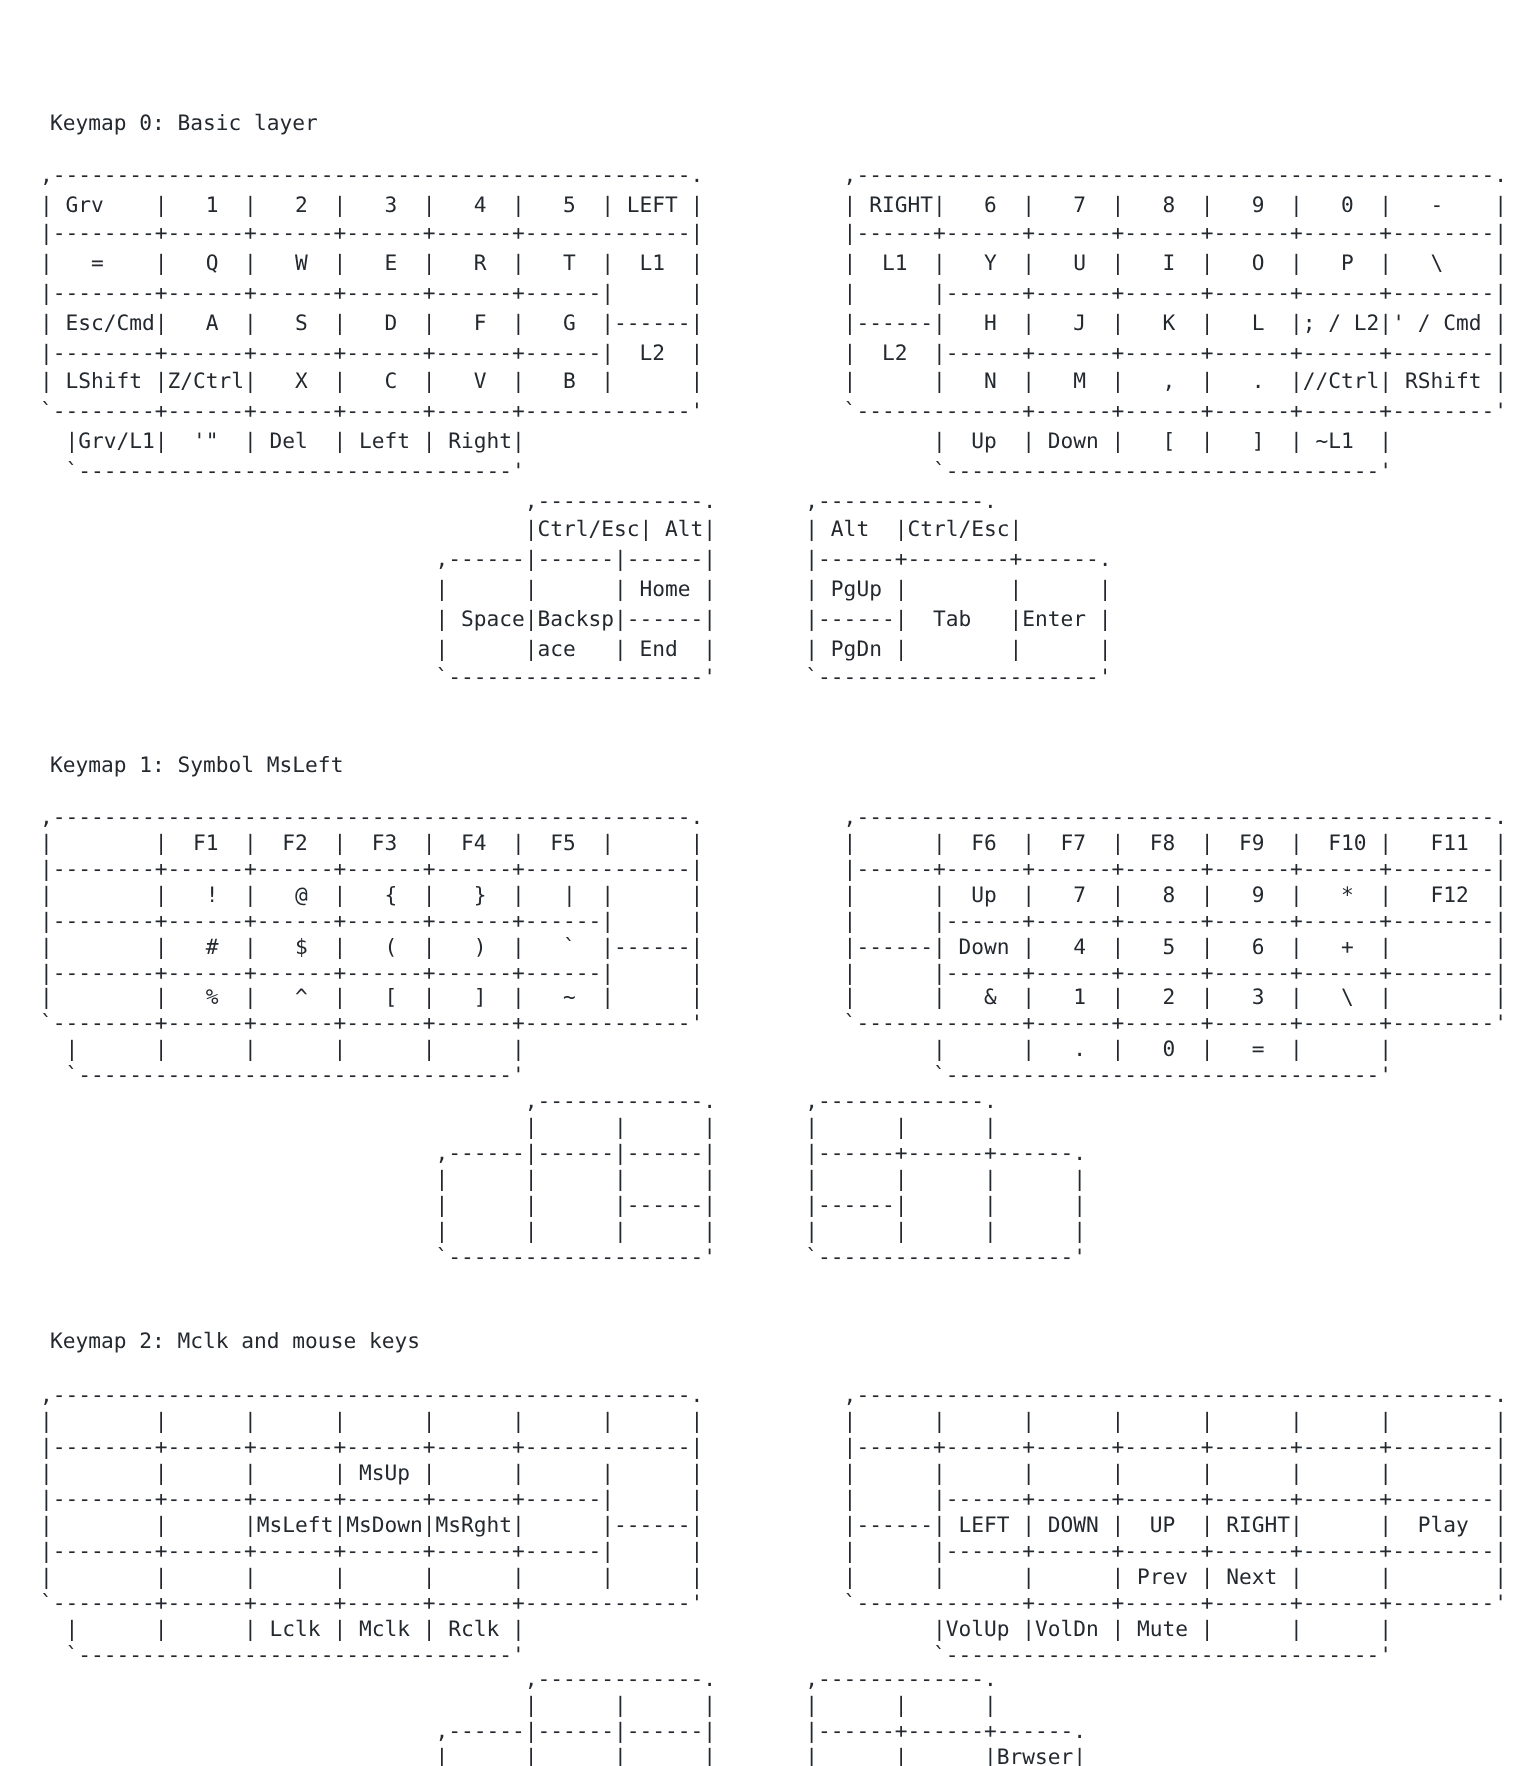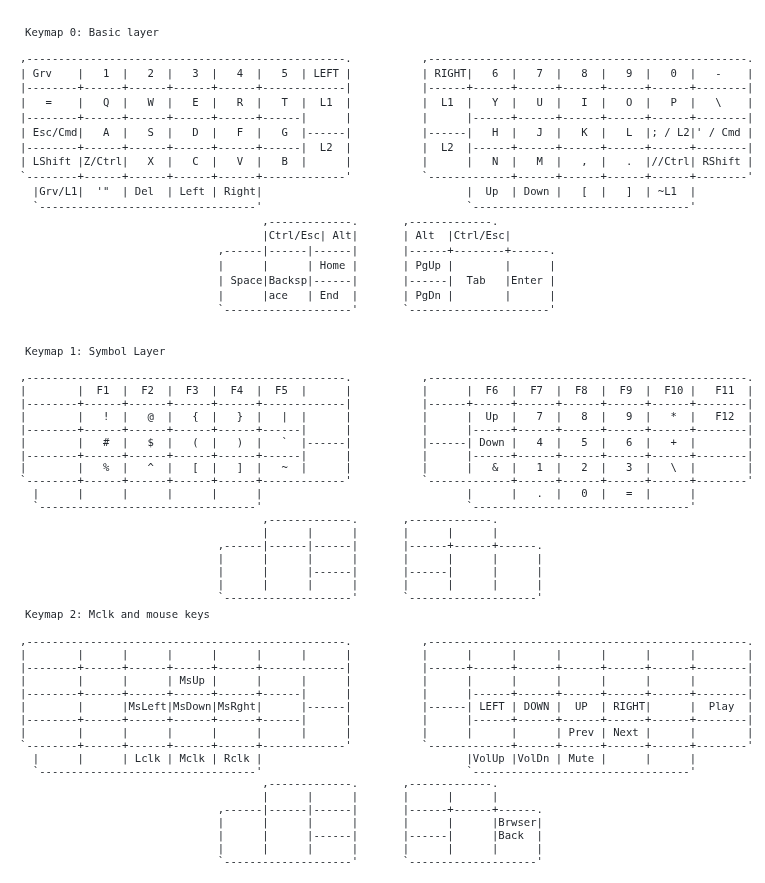--- a/index.html
+++ b/index.html
@@ -18,20 +18,21 @@
     color: #24292f;
   }
   pre {
     margin: 0;
     font-family: inherit;
     white-space: pre;
   }
   .km-title {
     font-size: 10.6px;
     padding-left: 5px;
+    margin-top: 30px;
   }
   .km-art {
     font-size: 10.6px;
   }
   .s0 .km-title { line-height: 14.8px; }
   .s0 .km-art  { line-height: 14.8px; margin-top: 11px; }
   .s1 { margin-top: 28px; }
   .s1 .km-title { line-height: 13px; }
   .s1 .km-art  { line-height: 12.9px; margin-top: 13px; }
   .s2 { margin-top: 5px; }
@@ -59,21 +60,21 @@
                                       ,-------------.       ,-------------.
                                       |Ctrl/Esc| Alt|       | Alt  |Ctrl/Esc|
                                ,------|------|------|       |------+--------+------.
                                |      |      | Home |       | PgUp |        |      |
                                | Space|Backsp|------|       |------|  Tab   |Enter |
                                |      |ace   | End  |       | PgDn |        |      |
                                `--------------------'       `----------------------'</pre>
   </section>
 
   <section class="km s1">
-    <pre class="km-title">Keymap 1: Symbol Layer</pre>
+    <pre class="km-title">Keymap 1: Symbol MsLeft</pre>
     <pre class="km-art">,--------------------------------------------------.           ,--------------------------------------------------.
 |        |  F1  |  F2  |  F3  |  F4  |  F5  |      |           |      |  F6  |  F7  |  F8  |  F9  |  F10 |   F11  |
 |--------+------+------+------+------+-------------|           |------+------+------+------+------+------+--------|
 |        |   !  |   @  |   {  |   }  |   |  |      |           |      |  Up  |   7  |   8  |   9  |   *  |   F12  |
 |--------+------+------+------+------+------|      |           |      |------+------+------+------+------+--------|
 |        |   #  |   $  |   (  |   )  |   `  |------|           |------| Down |   4  |   5  |   6  |   +  |        |
 |--------+------+------+------+------+------|      |           |      |------+------+------+------+------+--------|
 |        |   %  |   ^  |   [  |   ]  |   ~  |      |           |      |   &amp;  |   1  |   2  |   3  |   \  |        |
 `--------+------+------+------+------+-------------'           `-------------+------+------+------+------+--------'
   |      |      |      |      |      |                                |      |   .  |   0  |   =  |      |

